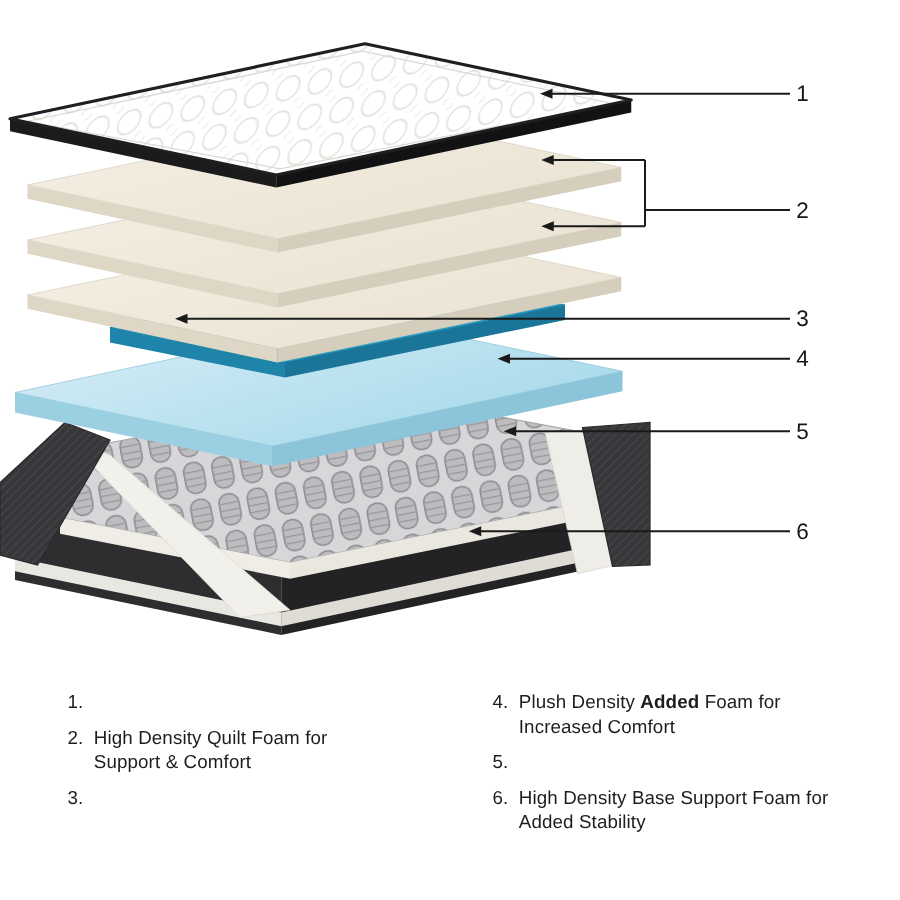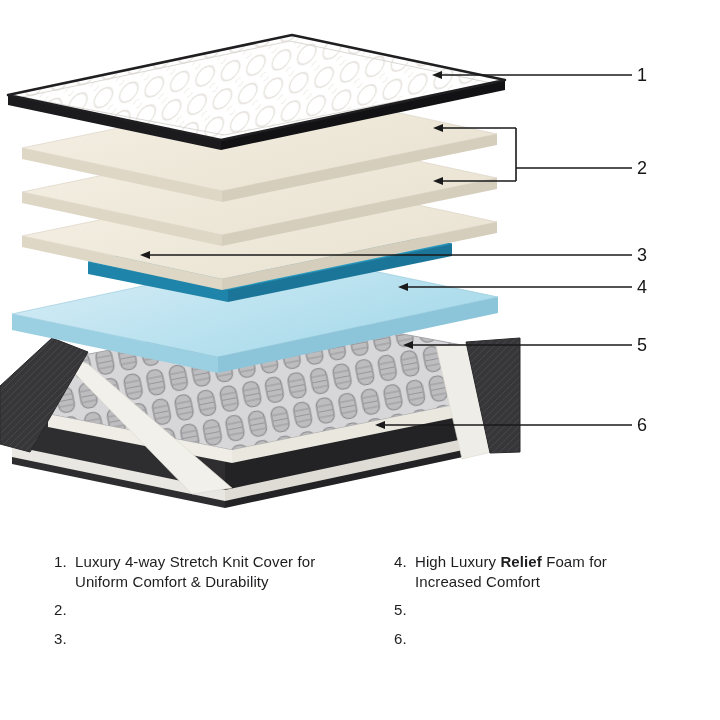--- a/index.html
+++ b/index.html
@@ -130,38 +130,40 @@
   <div class="callout-num" style="left:637px;top:156px">2</div>
   <div class="callout-num" style="left:637px;top:243px">3</div>
   <div class="callout-num" style="left:637px;top:275px">4</div>
   <div class="callout-num" style="left:637px;top:333px">5</div>
   <div class="callout-num" style="left:637px;top:413px">6</div>
 
   <div class="legend">
     <div class="legend-col left">
       <div class="legend-item">
         <span class="num">1.</span>
-        <span class="txt">Luxury 4-way Stretch Knit Cover for
-Uniform Comfort &amp; Durability</span>
       </div>
       <div class="legend-item">
         <span class="num">2.</span>
+        <span class="txt">High Density Quilt Foam for
+Support &amp; Comfort</span>
       </div>
       <div class="legend-item">
         <span class="num">3.</span>
       </div>
     </div>
     <div class="legend-col right">
       <div class="legend-item">
         <span class="num">4.</span>
-        <span class="txt"><span>High Luxury </span><b>Relief</b><span> Foam for
+        <span class="txt"><span>Plush Density </span><b>Added</b><span> Foam for
 Increased Comfort</span></span>
       </div>
       <div class="legend-item">
         <span class="num">5.</span>
       </div>
       <div class="legend-item">
         <span class="num">6.</span>
+        <span class="txt">High Density Base Support Foam for
+Added Stability</span>
       </div>
     </div>
   </div>
 
 </div>
 
 </body></html>

